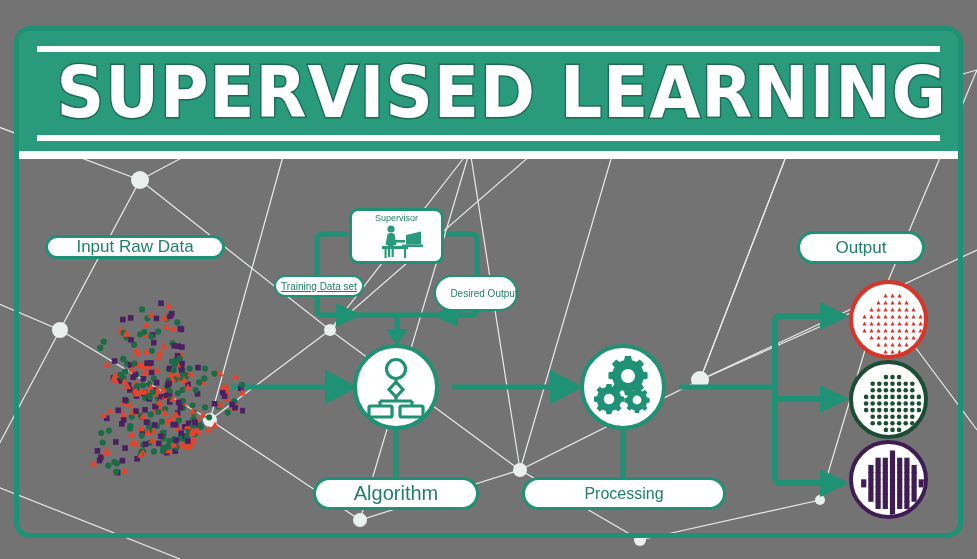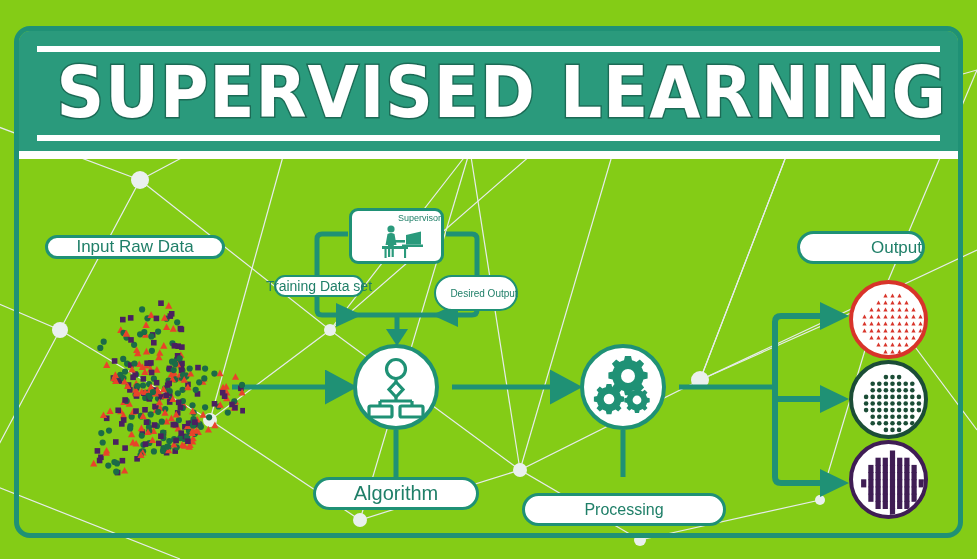--- a/index.html
+++ b/index.html
@@ -5,21 +5,21 @@
   * { margin:0; padding:0; box-sizing:border-box; }
   html,body{
     width:977px; height:559px;
     background:#ffffff;
     font-family:"Liberation Sans", sans-serif;
     overflow:hidden;
   }
   #stage{
     position:relative;
     width:977px; height:559px;
-    background:#84cc16;
+    background:#737373;
     overflow:hidden;
   }
   
   #bg-net{ position:absolute; inset:0; z-index:0; }
 
   
   #frame{
     position:absolute;
     left:14px; top:26px;
     width:949px; height:512px;
@@ -73,38 +73,38 @@
     display:flex; align-items:center; justify-content:center;
     background:#ffffff;
     border:3px solid #1f9175;
     border-radius:999px;
     color:#1f7f68;
     font-family:"Liberation Sans", sans-serif;
     white-space:nowrap;
     z-index:6;
   }
   #pill-input { left:45px;  top:235px;  width:180px; height:24px; font-size:17px; }
-  #pill-output{ left:797px; top:231px;  width:128px; height:33px; font-size:17px;justify-content:flex-end; }
+  #pill-output{ left:797px; top:231px;  width:128px; height:33px; font-size:17px; }
   #pill-algorithm { left:313px; top:477px; width:166px; height:33px; font-size:20px; }
-  #pill-processing{ left:522px; top:477px; width:204px; height:33px; font-size:16px;margin-top:16px; }
-  #pill-training{ left:274px; top:275px; width:90px; height:22px; font-size:14px; border-width:2px; }
+  #pill-processing{ left:522px; top:477px; width:204px; height:33px; font-size:16px; }
+  #pill-training{ left:274px; top:275px; width:90px; height:22px; font-size:10px; border-width:2px;text-decoration:underline; }
   #pill-desired { left:434px; top:275px; width:84px; height:36px; font-size:10px; border-width:2px;padding-left:16px; }
 
   
   #supervisor-box{
     position:absolute;
     left:349px; top:208px; width:95px; height:56px;
     border:3px solid #1f9175;
     border-radius:9px;
     background:#ffffff;
     z-index:6;
   }
   #supervisor-label{
     position:absolute; left:0; right:0; top:2px;
-    text-align:right;
+    text-align:center;
     font-size:9px;
     color:#1f7f68;
     font-family:"Liberation Sans", sans-serif;
   }
   #supervisor-icon{ position:absolute; left:26px; top:13px; }
 
   
   .node-circle{
     position:absolute;
     border-radius:50%;

